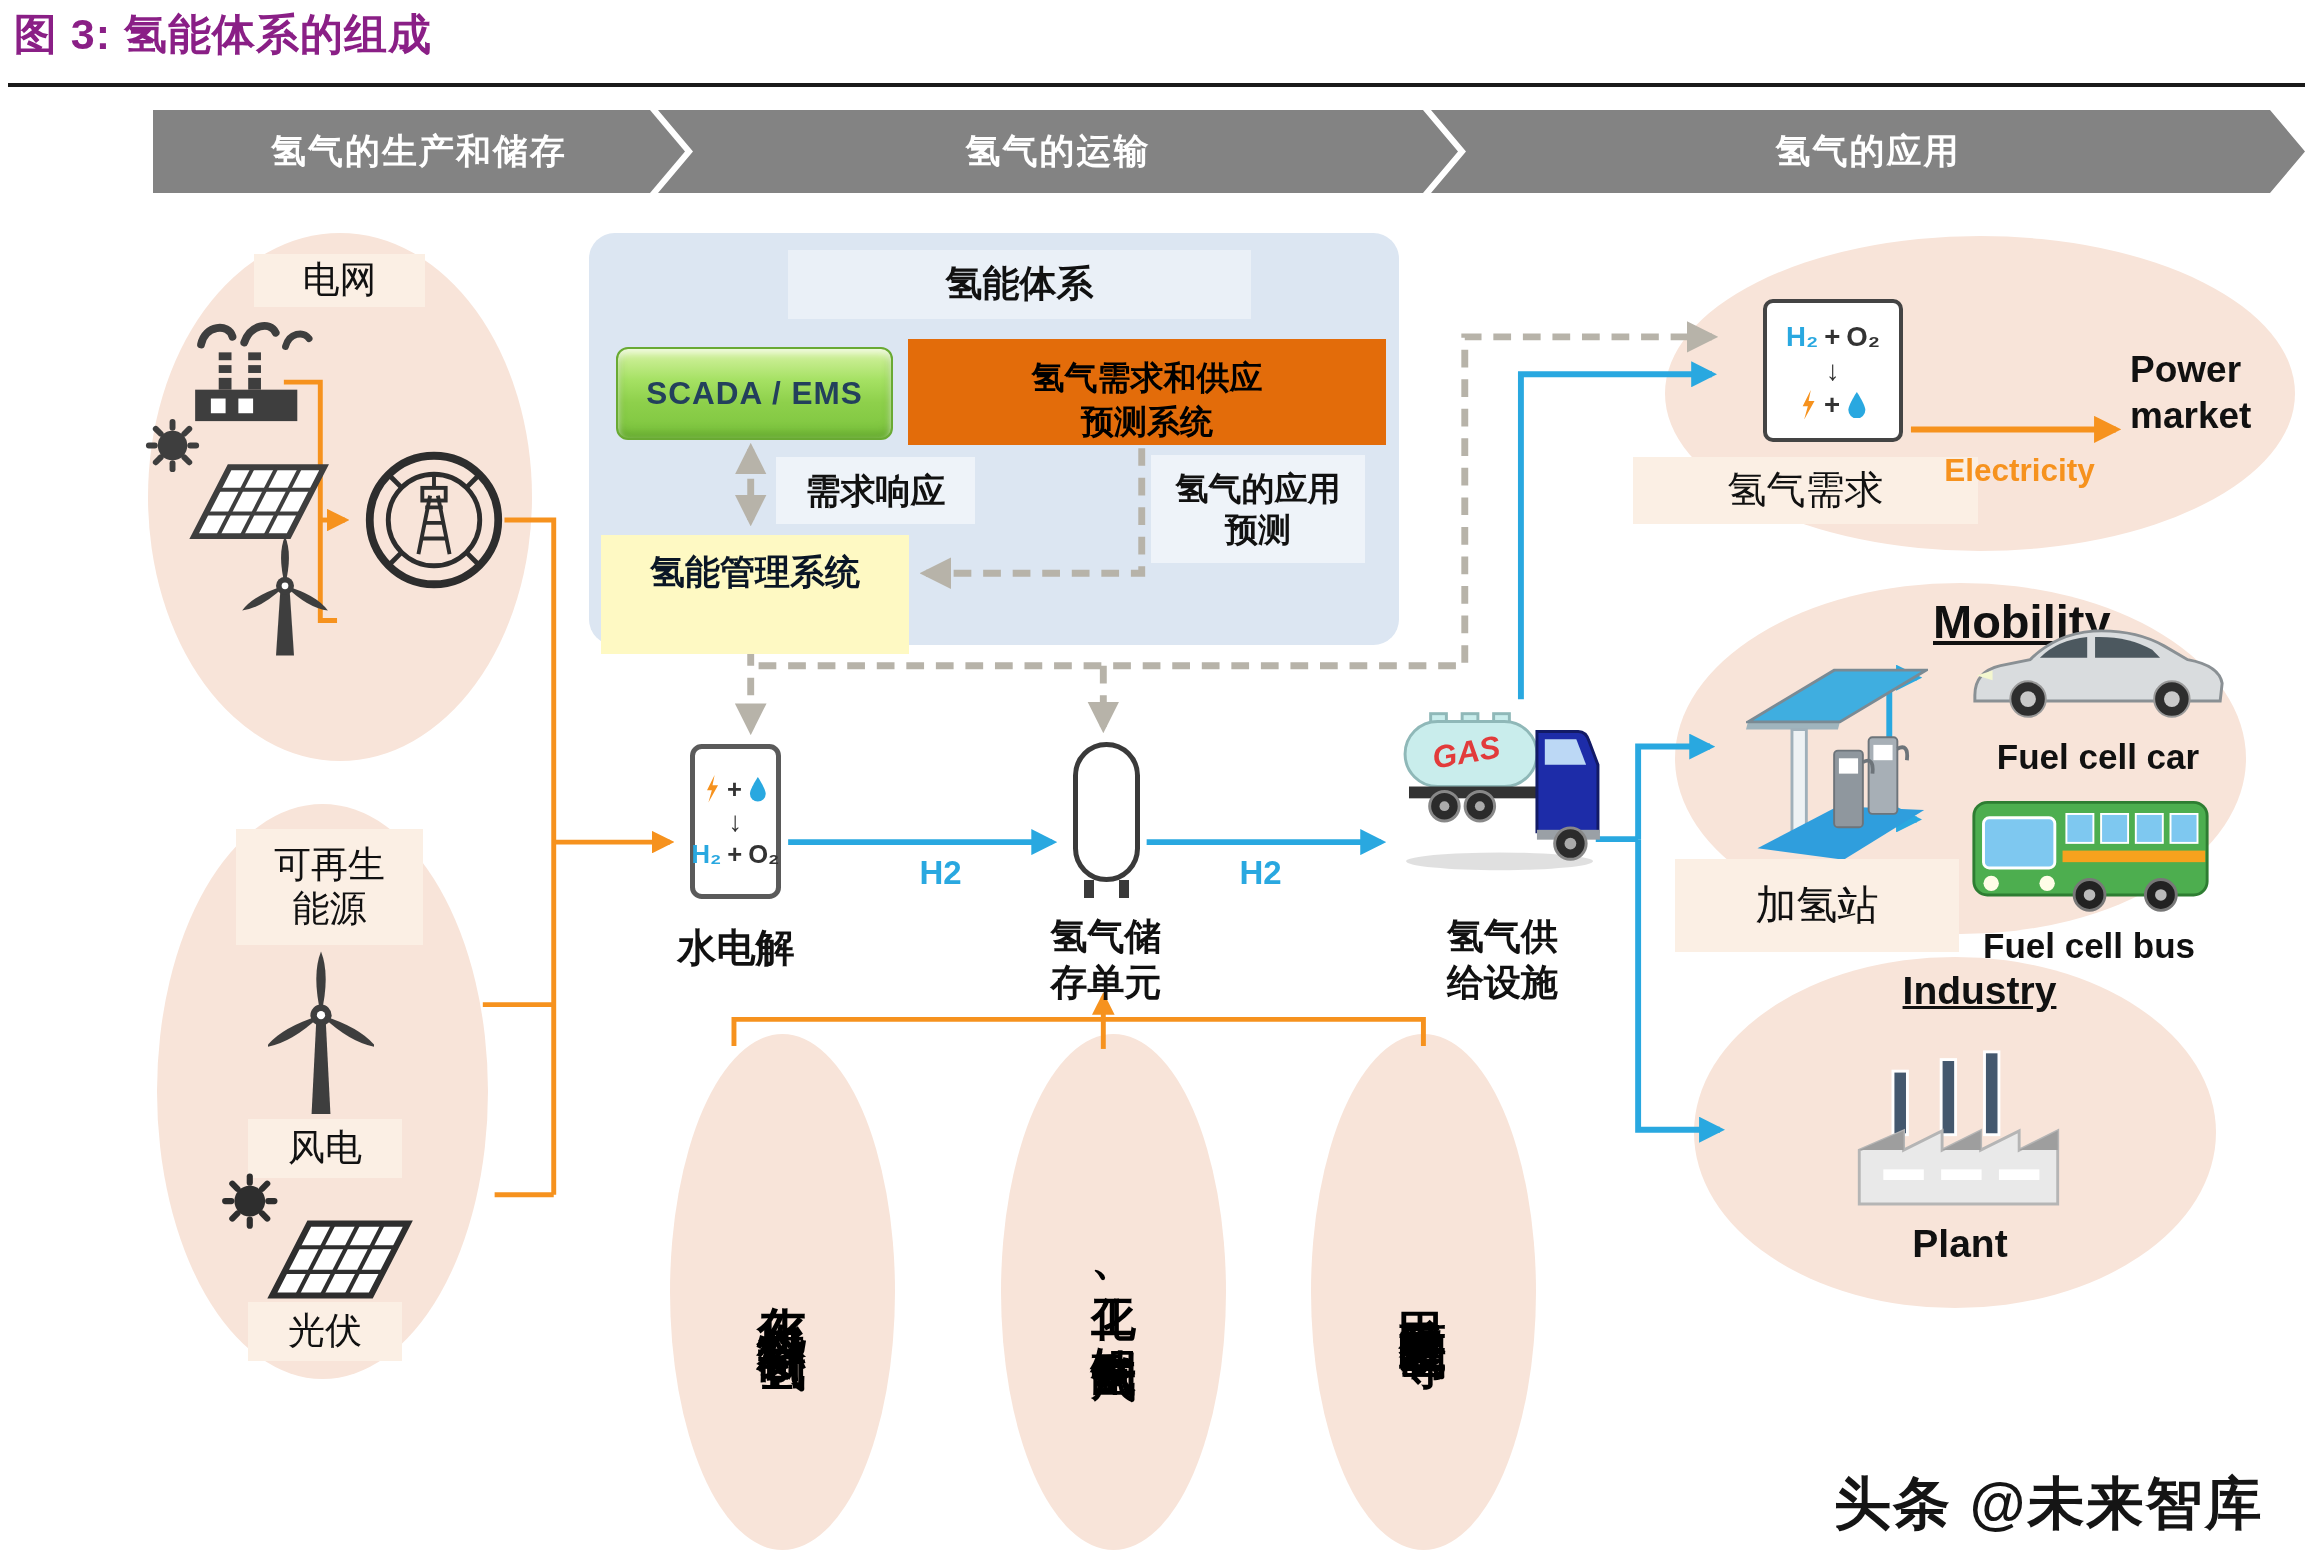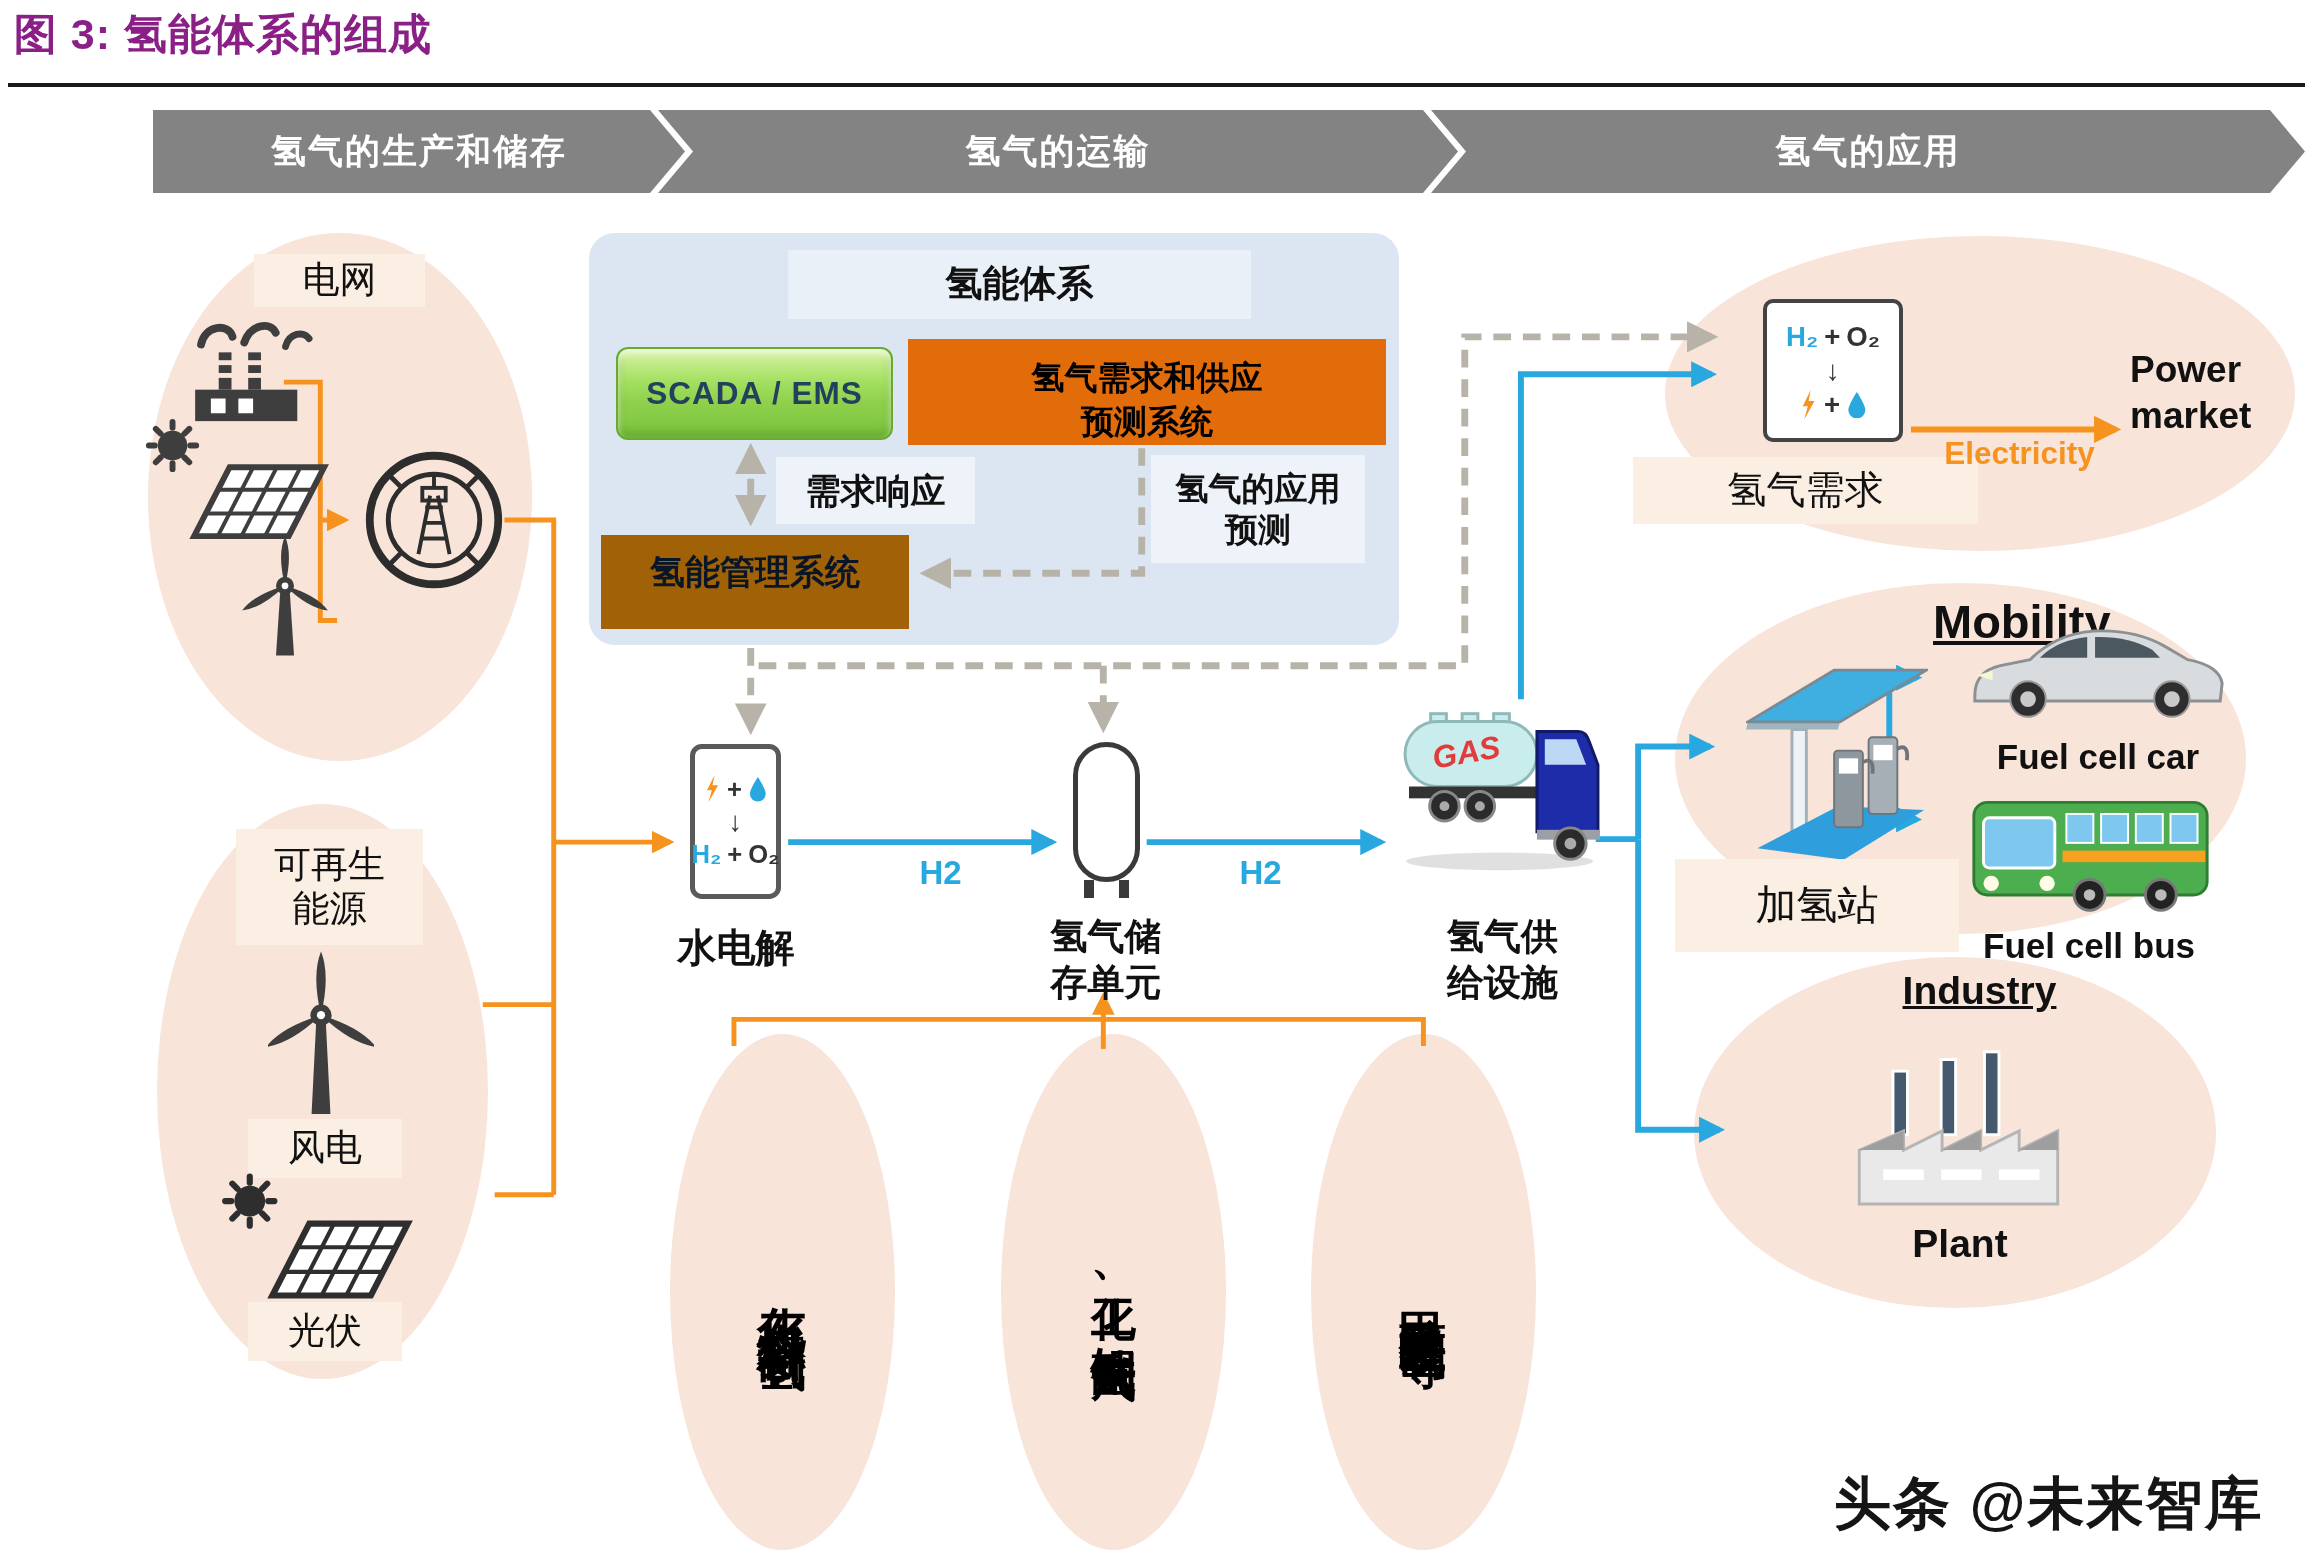--- a/index.html
+++ b/index.html
@@ -106,21 +106,21 @@
     <span>氢气需求和供应</span>
     <span>预测系统</span>
     </div>
   <div class="abs whiteband" style="left:776px;top:457px;width:199px;height:67px;font-size:35px;">
     <span>需求响应</span>
     </div>
   <div class="abs whiteband" style="left:1151px;top:455px;width:214px;height:108px;font-size:33px;">
     <span>氢气的应用</span>
     <span>预测</span>
     </div>
-  <div class="abs" style="left:601px;top:535px;width:308px;height:94px;background:#a16207;z-index:10;display:flex;align-items:flex-start;
+  <div class="abs" style="left:601px;top:535px;width:308px;height:119px;background:#fef9c3;z-index:10;display:flex;align-items:flex-start;
               justify-content:center;padding-top:13.8px;box-sizing:border-box;font-size:35px;font-weight:bold;color:#0a1626;">
     <span>氢能管理系统</span>
     </div>
 
   <div class="abs band" style="left:254px;top:254px;width:171px;height:53px;font-size:37px;">
     <span>电网</span>
     </div>
 
   <svg class="icon" style="left:187px;top:317px;" width="143" height="110" viewBox="0 0 145 112">
     <rect x="8" y="74" width="104" height="32" fill="#3E3E3E"></rect>
@@ -311,21 +311,21 @@
         </svg>
       <span>+</span>
       <svg width="21.7" height="27.6" viewBox="0 0 40 52">
           <path d="M20,2 C20,2 4,26 4,36 a16,16 0 0 0 32,0 C36,26 20,2 20,2 Z" fill="#29A8E0"></path>
         </svg>
     </div>
   </div>
   <div class="abs band" style="left:1633px;top:457px;width:345px;height:67px;font-size:39px;">
     <span>氢气需求</span>
     </div>
-  <div class="abs lbl" style="left:1916px;top:434px;width:207px;font-size:31.5px;color:#F6921E;">
+  <div class="abs lbl" style="left:1916px;top:451px;width:207px;font-size:31.5px;color:#F6921E;">
     <span>Electricity</span></div>
   <div class="abs lbl" style="left:2130px;top:347px;width:167px;font-size:37px;text-align:left;">
     <div>Power</div>
     <div>market</div>
     </div>
 
   <div class="abs lbl title-underline" style="left:1933px;top:593px;width:177px;font-size:47px;">
     <span>Mobility</span></div>
 
   <svg class="icon" style="left:1746px;top:654px;" width="182" height="222" viewBox="0 0 190 230">

